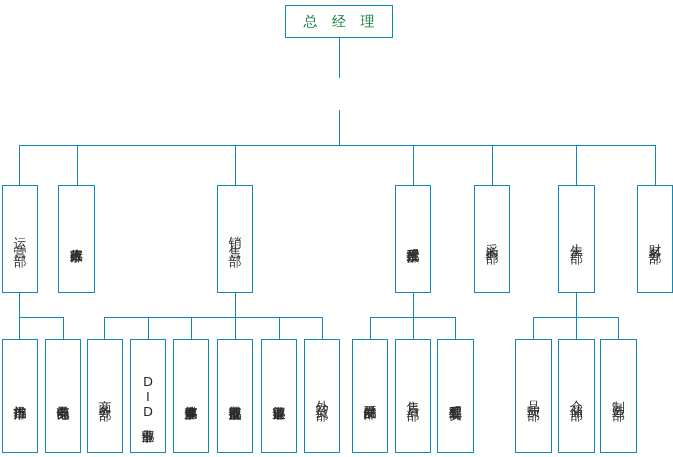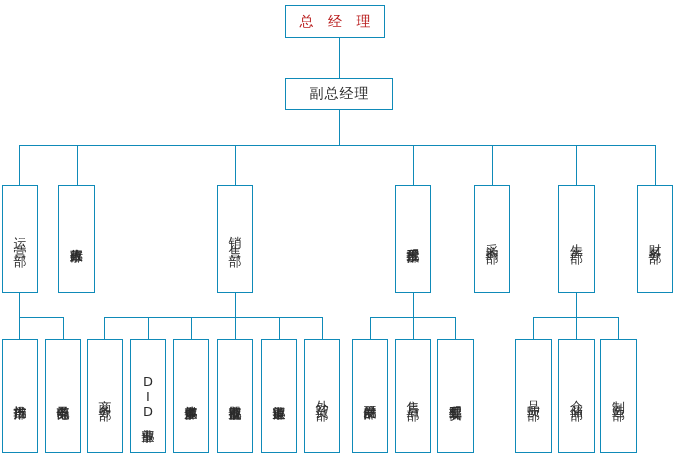--- a/index.html
+++ b/index.html
@@ -87,23 +87,22 @@
   <div class="line vline" style="left: 370px; top: 317px; height: 22px; background: rgb(15, 138, 184);"></div>
   <div class="line vline" style="left: 413px; top: 317px; height: 22px; background: rgb(15, 138, 184);"></div>
   <div class="line vline" style="left: 455px; top: 317px; height: 22px; background: rgb(15, 138, 184);"></div>
 
   <div class="line vline" style="left: 576px; top: 293px; height: 25px; background: rgb(15, 138, 184);"></div>
   <div class="line hline" style="left: 533px; top: 317px; width: 86px; background: rgb(15, 138, 184);"></div>
   <div class="line vline" style="left: 533px; top: 317px; height: 22px; background: rgb(15, 138, 184);"></div>
   <div class="line vline" style="left: 576px; top: 317px; height: 22px; background: rgb(15, 138, 184);"></div>
   <div class="line vline" style="left: 618px; top: 317px; height: 22px; background: rgb(15, 138, 184);"></div>
 
-  <div class="box horiz" style="left: 285px; top: 5px; width: 100px; height: 33px; border-color: rgb(15, 138, 184); color: #b91c1c;">总 经 理</div>
+  <div class="box horiz" style="left: 285px; top: 5px; width: 108px; height: 33px; border-color: rgb(15, 138, 184); color: #15803d;">总 经 理</div>
 
-  <div class="box horiz tight" style="left: 285px; top: 78px; width: 108px; height: 32px; border-color: rgb(15, 138, 184); color: rgb(43, 43, 43);">副总经理</div>
 
   <div class="box vert sp" style="left: 2px; top: 185px; width: 36px; height: 108px; border-color: rgb(15, 138, 184); color: rgb(43, 43, 43);">运营部</div>
 
   <div class="box vert sp0" style="left: 58px; top: 185px; width: 37px; height: 108px; border-color: rgb(15, 138, 184); color: rgb(43, 43, 43);">行政人事部</div>
 
   <div class="box vert sp" style="left: 217px; top: 185px; width: 36px; height: 108px; border-color: rgb(15, 138, 184); color: rgb(43, 43, 43);">销售部</div>
 
   <div class="box vert sp0" style="left: 395px; top: 185px; width: 36px; height: 108px; border-color: rgb(15, 138, 184); color: rgb(43, 43, 43);">工程技术部</div>
 
   <div class="box vert sp2" style="left: 474px; top: 185px; width: 36px; height: 108px; border-color: rgb(15, 138, 184); color: rgb(43, 43, 43);">采购部</div>

